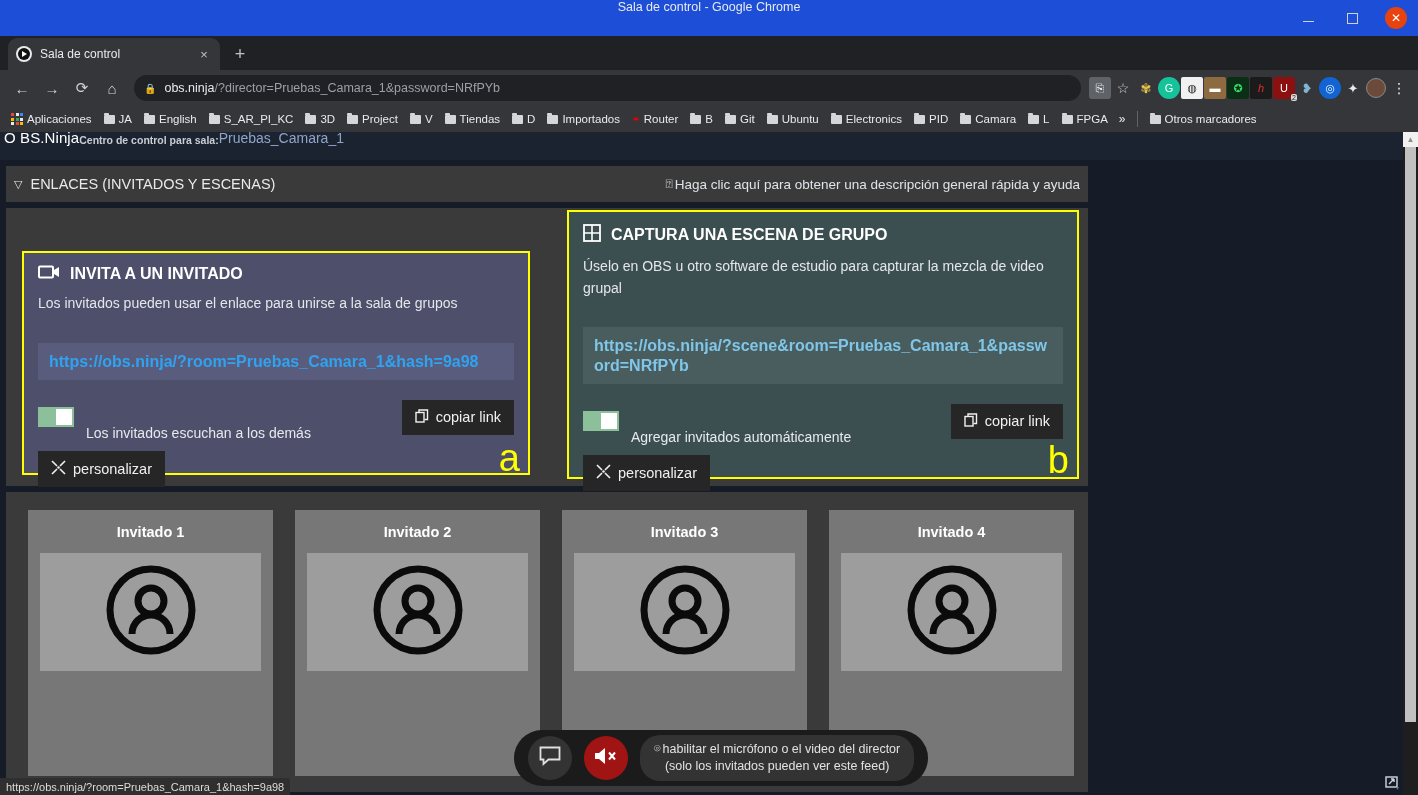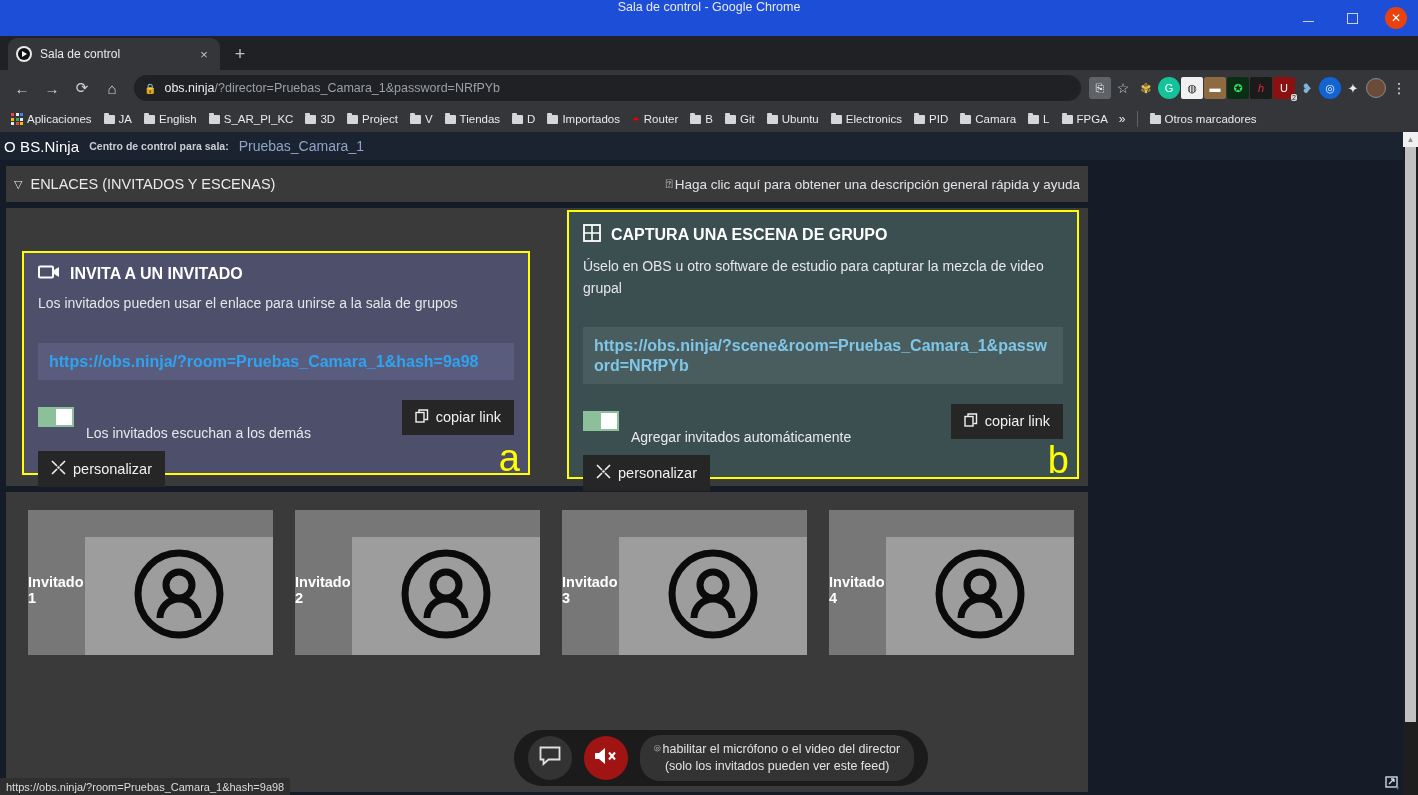--- a/index.html
+++ b/index.html
@@ -66,21 +66,21 @@
   .bm-folder { width:11px;height:9px;background:#d4d6d9;border-radius:1px;position:relative;flex:none;}
   .bm-folder::before{content:"";position:absolute;top:-2px;left:0;width:5px;height:2px;background:#d4d6d9;border-radius:1px 1px 0 0;}
   .apps-grid { display:grid; grid-template-columns:repeat(3,3px); grid-gap:1.5px; flex:none;}
   .apps-grid i { width:3px;height:3px;display:block;}
   .bm-sep { width:1px;height:16px;background:#5f6368;margin:0 5px;flex:none;}
   .bm-chev { color:#e8eaed;font-size:12px;padding:0 4px;flex:none;}
 
   
   .page { position: relative; width: 1418px; height: 663px; background: #151c28; overflow: hidden; }
 
-  .site-header { height: 24px; background: #1b2230; display:flex; align-items:center; padding: 14px 4px; gap: 10px; }
+  .site-header { height: 24px; background: #1b2230; display:flex; align-items:flex-end; padding: 14px 4px; }
   .logo { color:#fff; font-size:15px; font-weight:400; letter-spacing:.1px; }
   .logo-sub { color:#c9cdd4; font-size:10.5px; font-weight:bold; }
   .logo-room { color:#8ea5c8; font-size:14px; }
 
   .content { width: 1090px; padding: 0; }
 
   .panel { background: #3a3a3a; margin: 6px 0 0 6px; width: 1082px; }
 
   .links-bar { height: 36px; display:flex; align-items:center; justify-content:space-between; padding: 0 8px; }
   .links-bar-left { display:flex; align-items:center; gap:8px; color:#e9e9e9; font-size:14.5px; }
@@ -123,21 +123,21 @@
     position:absolute; right:8px; bottom:-4px; color:#ffff00; font-size:38px; line-height:1;
     font-family:"Liberation Sans", sans-serif;
   }
   .card-b .corner-letter { bottom:-2px; }
 
   
   .guests-panel { height: 300px; padding: 18px 0 0 0; position:relative; }
   .guest-row { display:flex; gap:22px; padding-left: 22px; }
   .guest {
     width: 245px; background:#777777; padding-top: 14px;
-    display:flex; flex-direction:row; align-items:center;
+    display:flex; flex-direction:column; align-items:center;
   }
   .guest-name { color:#fff; font-size:14.5px; font-weight:bold; }
   .guest-video {
     width: 221px; height: 118px; background:#9d9d9d; margin-top: 13px;
     display:flex; align-items:center; justify-content:center;
   }
   .guest-spacer { height: 105px; }
 
   
   .ctrlbar {

